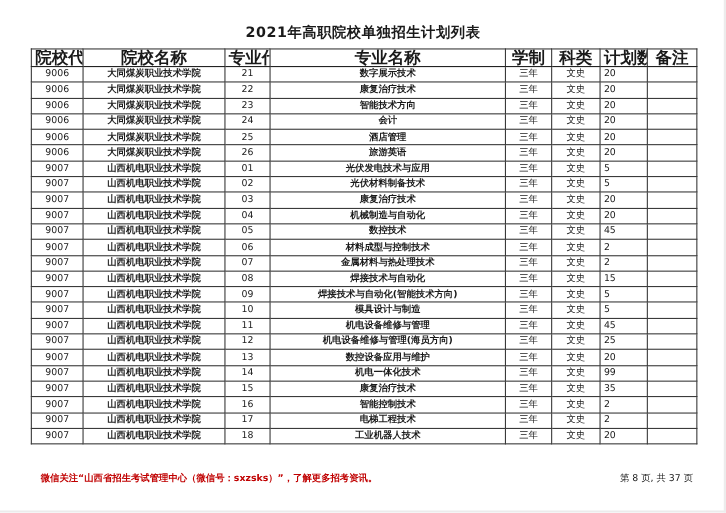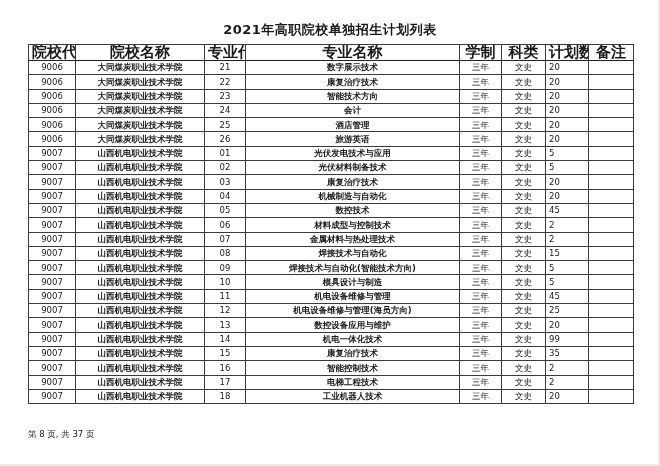--- a/index.html
+++ b/index.html
@@ -339,16 +339,17 @@
           <td class="l">工业机器人技术</td>
           <td class="c">三年</td>
           <td class="c">文史</td>
           <td class="r">20</td>
           <td class="c"></td>
         </tr>
       </tbody>
   </table>
 
   <div class="footer">
+    <div class="notice">微信关注“山西省招生考试管理中心（微信号：sxzsks）”，了解更多招考资讯。</div>
     <div class="pageinfo">第 8 页, 共 37 页</div>
   </div>
 
 </div>
 
 </body></html>

